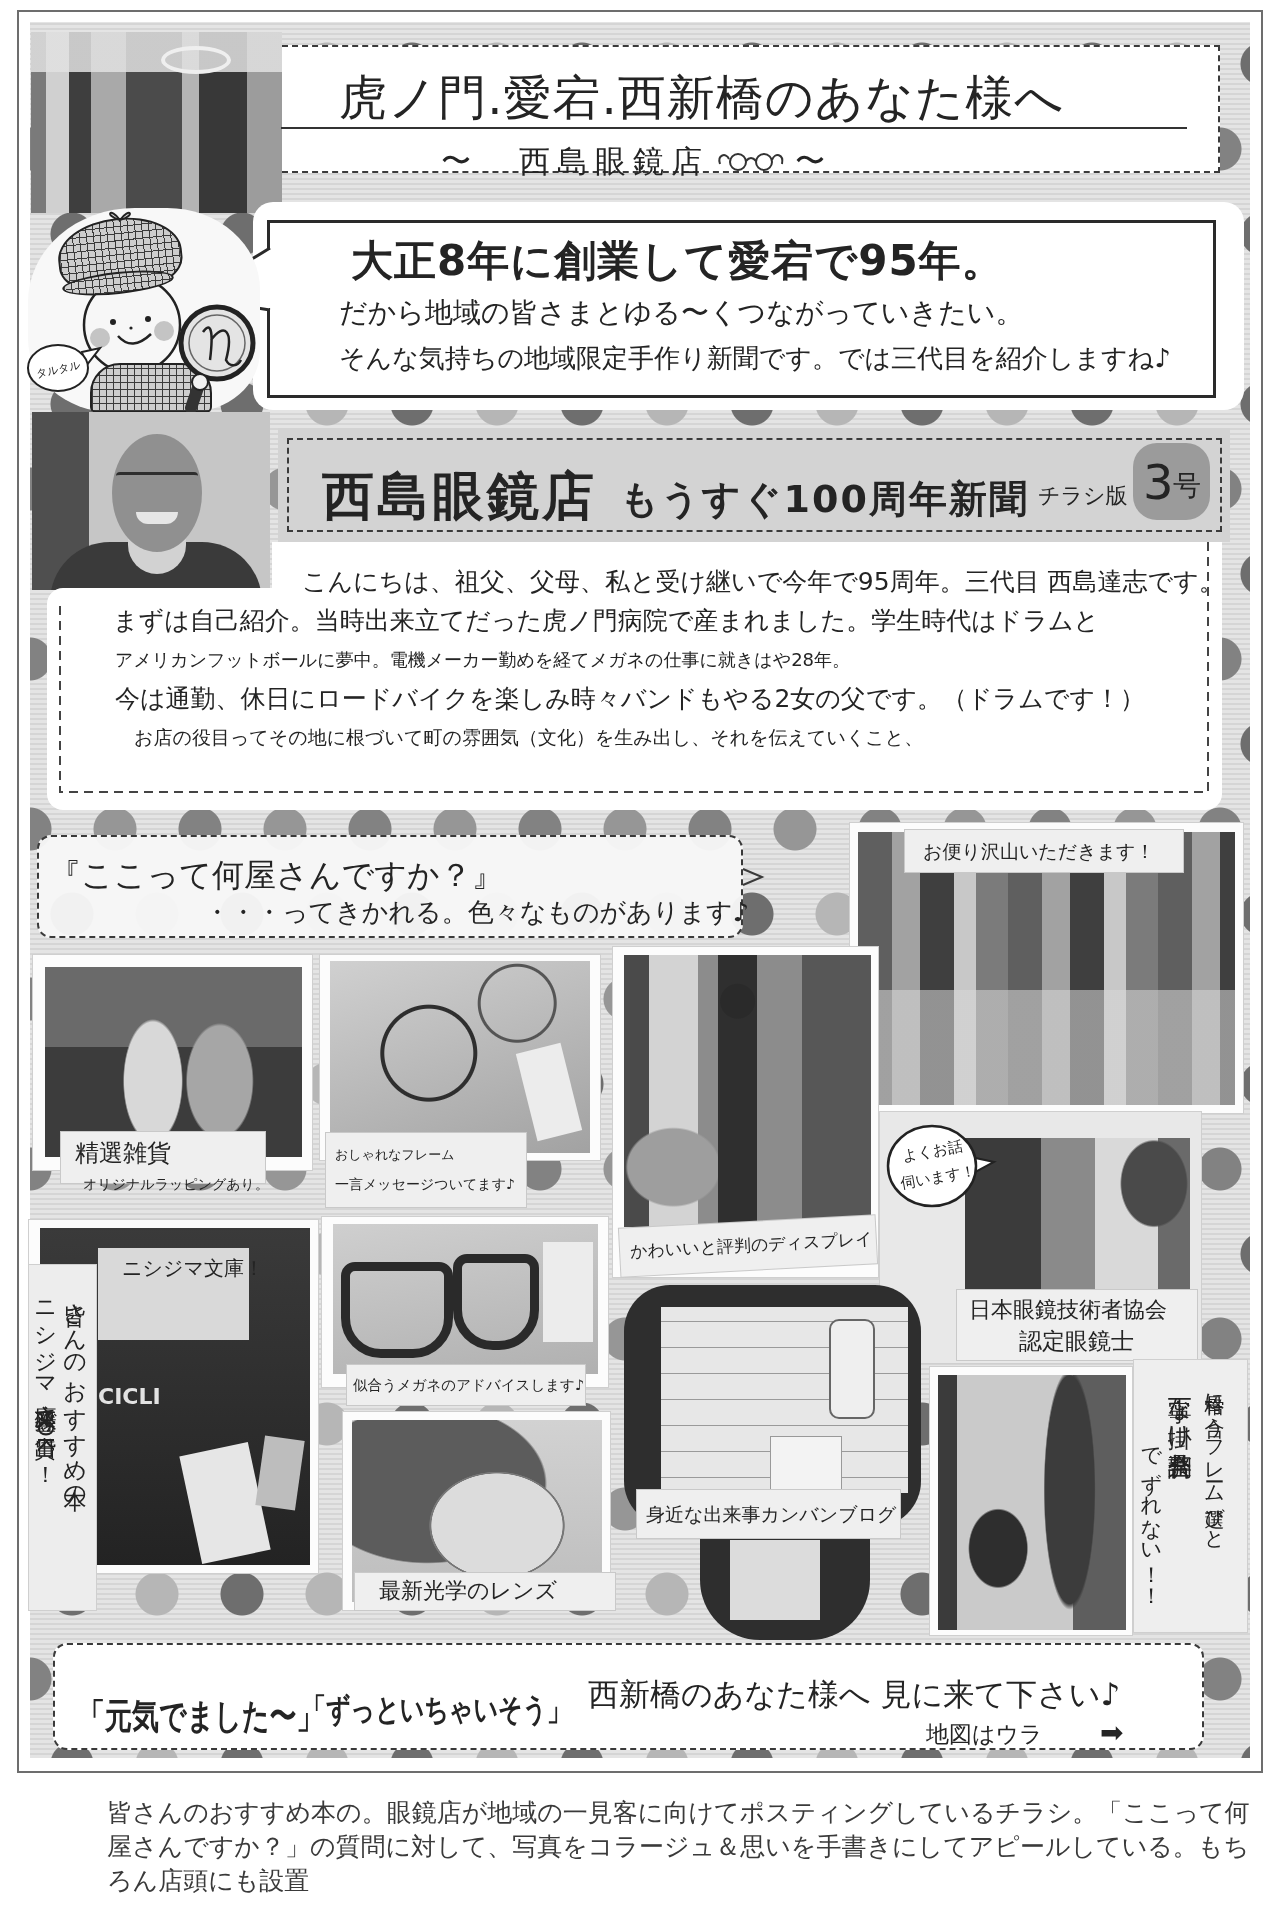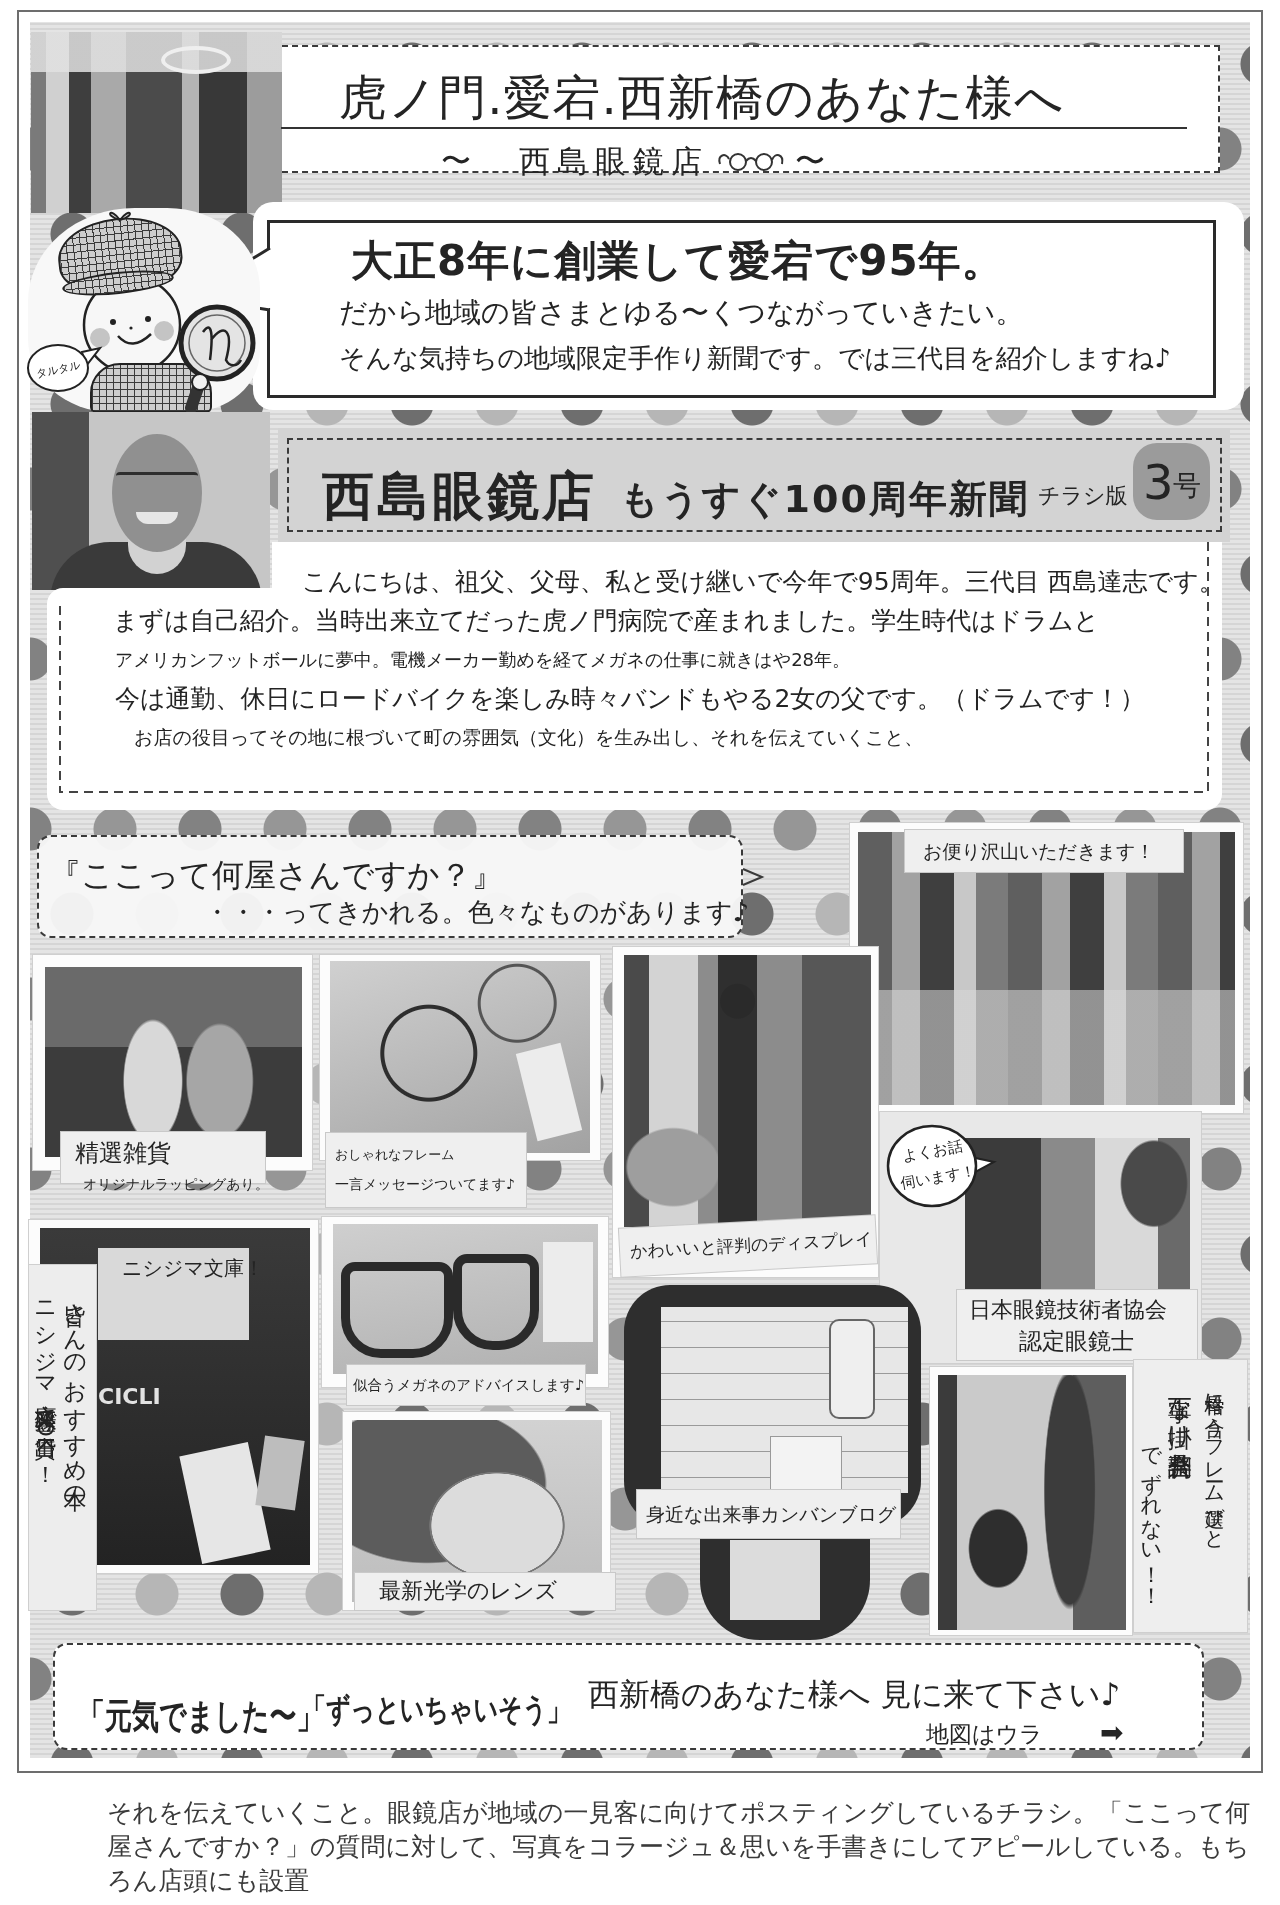--- a/index.html
+++ b/index.html
@@ -250,17 +250,17 @@
   <div class="vt" style="left:1165px;top:1380px;font-size:24px">丁寧な掛け具合調整</div>
   <div class="vt" style="left:1138px;top:1433px;font-size:21px">でずれない！！</div>
 
   <div class="abs" style="left:53px;top:1643px;width:1151px;height:107px;background:#fff;border:2px dashed #3a3a3a;border-radius:14px"></div>
   <div class="t" style="left:78px;top:1690px;font-size:27px;line-height:40px;font-weight:bold;display:inline-block;transform:scaleY(1.3);transform-origin:left top">「元気でました〜」</div>
   <div class="t" style="left:302px;top:1684px;font-size:24px;line-height:40px;font-weight:bold;display:inline-block;transform:scaleY(1.3);transform-origin:left top">「ずっといちゃいそう」</div>
   <div class="t" style="left:588px;top:1674px;font-size:31px;line-height:40px">西新橋のあなた様へ 見に来て下さい♪</div>
   <div class="t" style="left:926px;top:1719px;font-size:23px;line-height:30px">地図はウラ</div>
   <div class="t" style="left:1100px;top:1717px;font-size:28px;line-height:32px">➡</div>
 
-  <div class="t" style="left:107px;top:1796px;font-size:25px;line-height:34px;color:#3a3a3a">それを伝えていくこと。眼鏡店が地域の一見客に向けてポスティングしているチラシ。「ここって何</div>
+  <div class="t" style="left:107px;top:1796px;font-size:25px;line-height:34px;color:#3a3a3a">皆さんのおすすめ本の。眼鏡店が地域の一見客に向けてポスティングしているチラシ。「ここって何</div>
   <div class="t" style="left:107px;top:1830px;font-size:25px;line-height:34px;color:#3a3a3a">屋さんですか？」の質問に対して、写真をコラージュ＆思いを手書きにしてアピールしている。もち</div>
   <div class="t" style="left:107px;top:1864px;font-size:25px;line-height:34px;color:#3a3a3a">ろん店頭にも設置</div>
 
 </div>
 
 </body></html>

